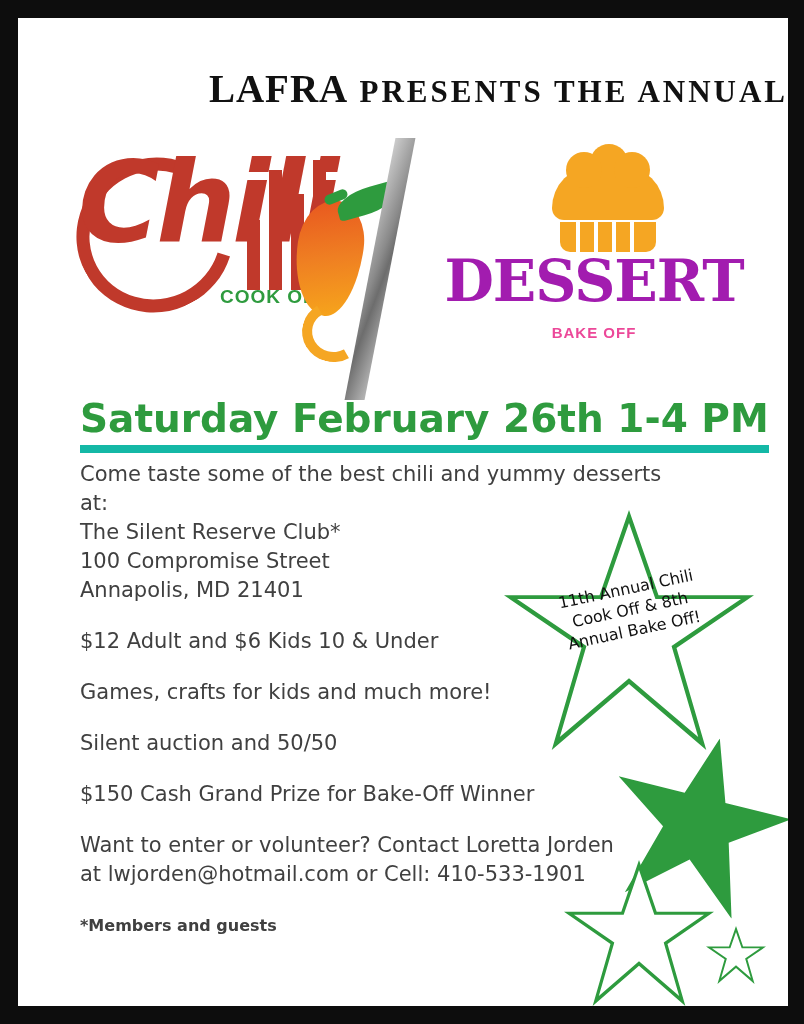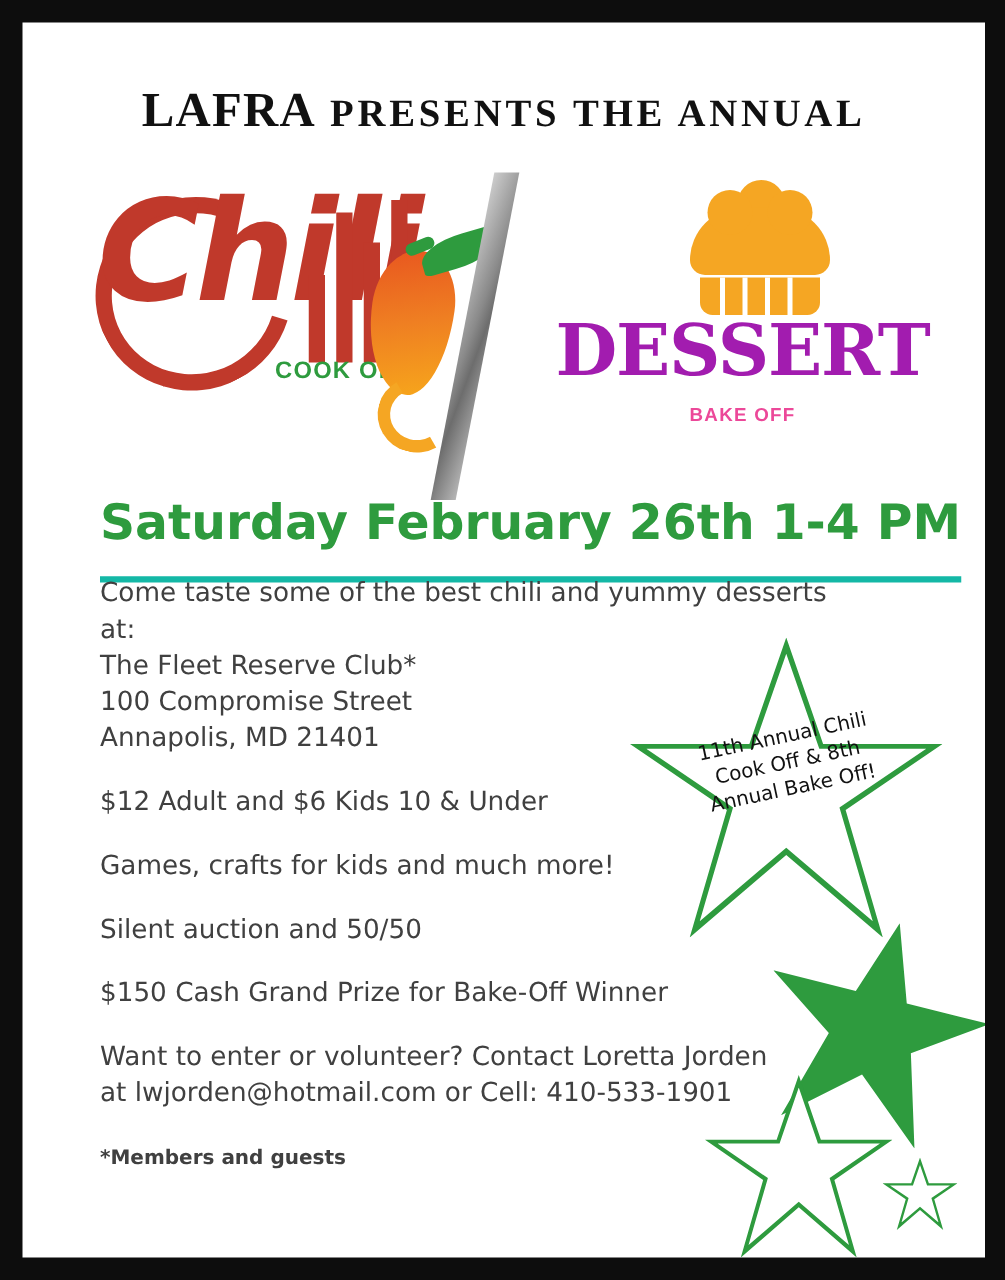--- a/index.html
+++ b/index.html
@@ -29,21 +29,21 @@
     box-sizing: border-box;
     overflow: hidden;
   }
 
   
   .header-line {
     position: absolute;
     top: 48px;
     left: 0;
     width: 100%;
-    text-align: center;
+    text-align: right;
     font-family: "Liberation Serif", serif;
     font-weight: bold;
     color: #111111;
     font-size: 37px;
     letter-spacing: 2px;
   }
   .header-line .lafra {
     font-size: 39px;
     letter-spacing: 1px;
   }
@@ -283,22 +283,22 @@
 
   
   .date-line {
     position: absolute;
     left: 62px;
     top: 378px;
     font-family: "DejaVu Sans", sans-serif;
     font-weight: bold;
     font-size: 39px;
     color: #2e9b3e;
-    border-bottom: 5px solid #14b8a6;
-    padding-bottom: 20px;
+    border-bottom: 8px solid #14b8a6;
+    padding-bottom: 4px;
   }
 
   
   .body-text {
     position: absolute;
     left: 62px;
     top: 442px;
     width: 600px;
     font-family: "DejaVu Sans", sans-serif;
     font-size: 21px;
@@ -422,21 +422,21 @@
         <div class="dessert-word">DESSERT</div>
         <div class="dessert-bakeoff">BAKE OFF</div>
       </div>
     </div>
 
     <div class="date-line">Saturday February 26th 1-4 PM</div>
 
     <div class="body-text">
       <p class="tight">
         <span class="blockline">Come taste some of the best chili and yummy desserts at:</span>
-        <span class="blockline">The Fleet Reserve Club*</span>
+        <span class="blockline">The Silent Reserve Club*</span>
         <span class="blockline">100 Compromise Street</span>
         <span class="blockline">Annapolis, MD 21401</span>
       </p>
       <p>$12 Adult and $6 Kids 10 &amp; Under</p>
       <p>Games, crafts for kids and much more!</p>
       <p>Silent auction and 50/50</p>
       <p>
         <span class="blockline">$150 Cash Grand Prize for Bake-Off Winner</span>
       </p>
       <p>

